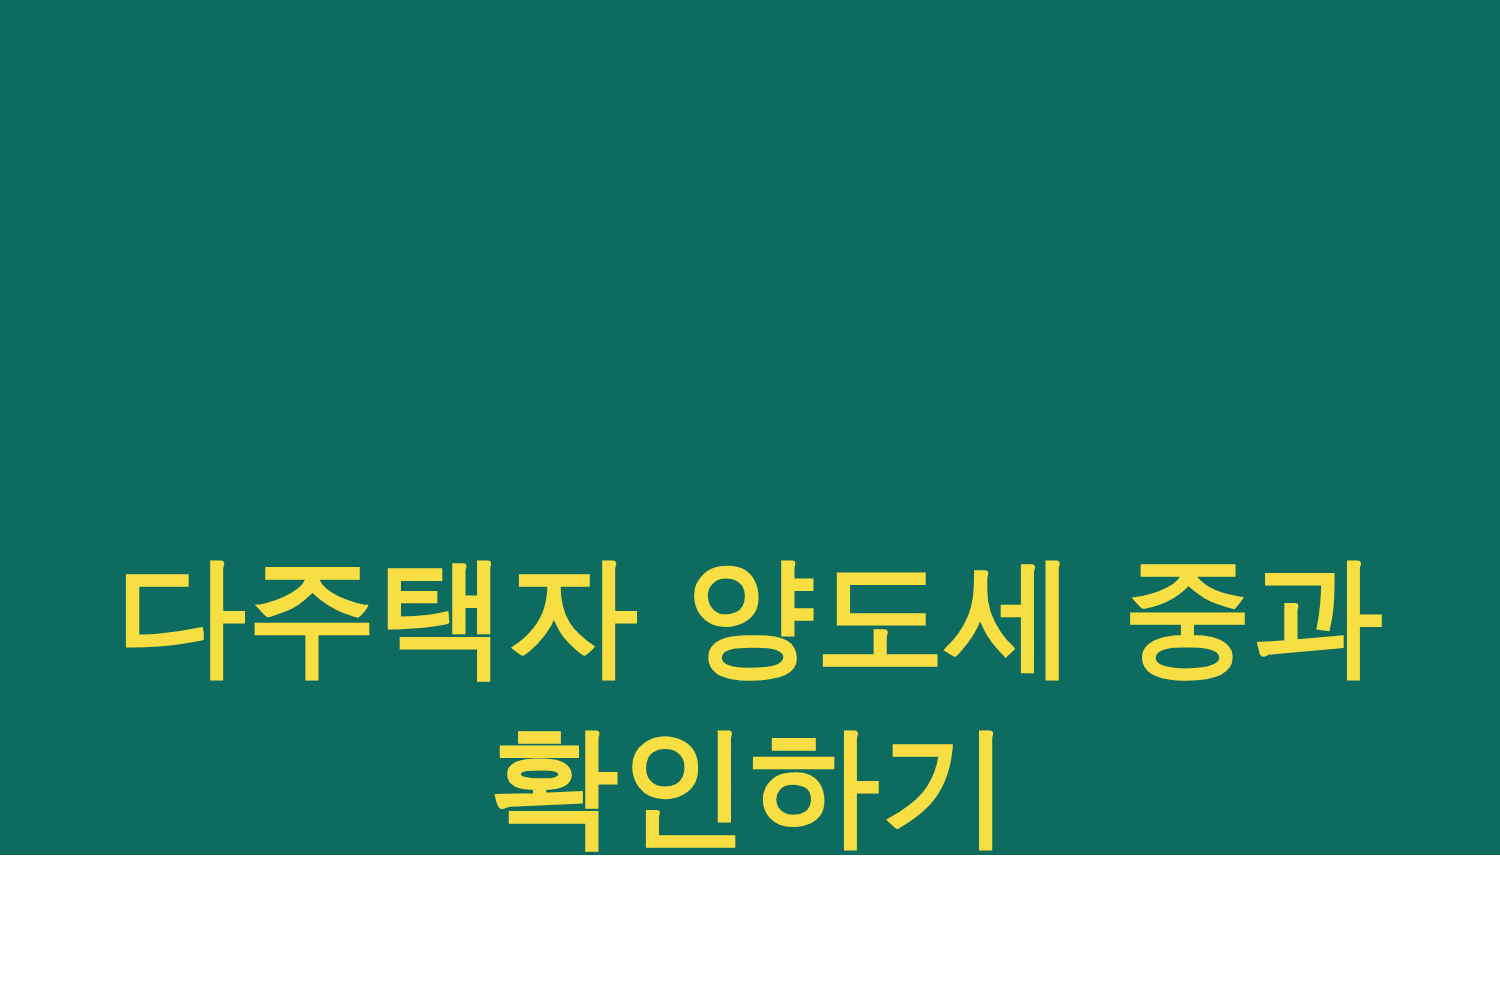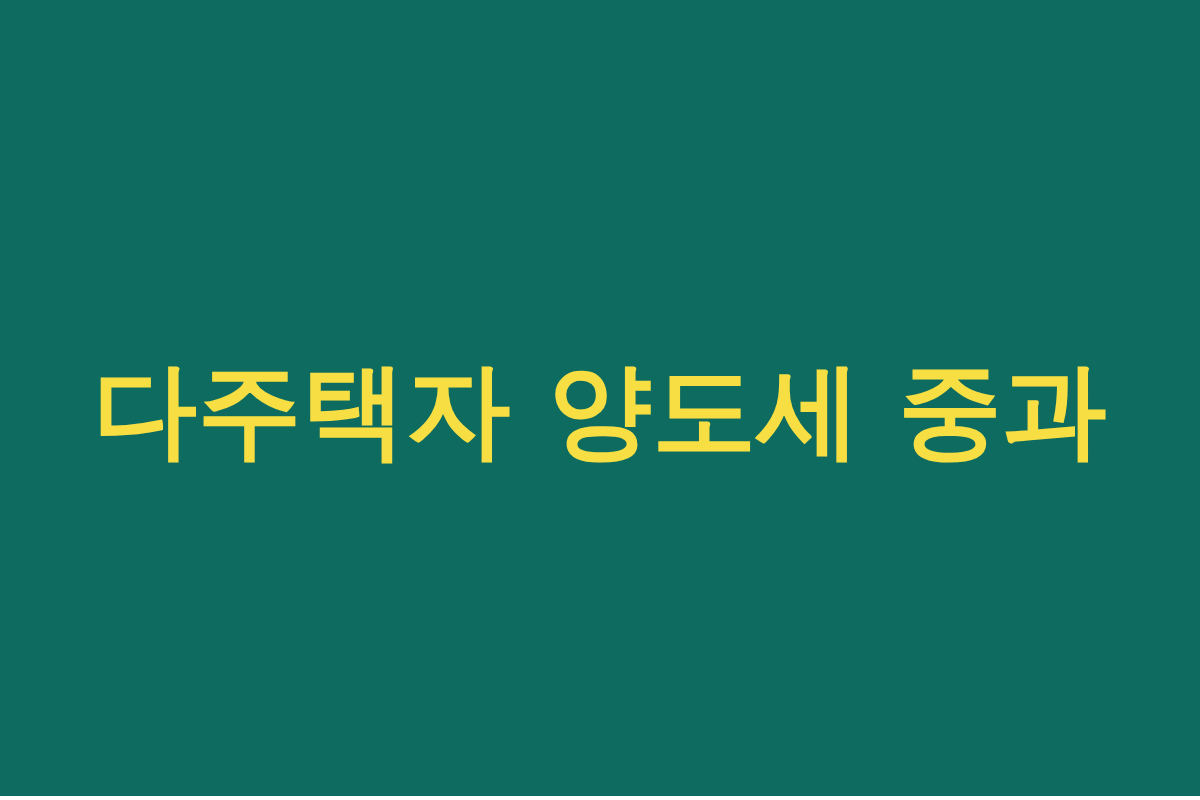--- a/index.html
+++ b/index.html
@@ -45,22 +45,23 @@
     letter-spacing: 0.5px;
     white-space: nowrap;
     margin: 0;
     padding: 0;
     text-rendering: optimizeLegibility;
   }
 </style>
 </head>
 <body style="width: 1200px; height: 800px;">
 
-<div class="thumbnail-canvas" style="background-color: rgb(14, 107, 96); width: 1200px; height: 796px;">
+<div class="thumbnail-canvas" style="background-color: rgb(14, 107, 96); width: 1200px; height: 684px; align-items: flex-end;">
 
   <div class="title-block">
 
     <span class="title-line" style="color: rgb(247, 222, 66);">다주택자 양도세 중과</span>
 
 
+    <span class="title-line" style="color: rgb(247, 222, 66);">확인하기</span>
 
   </div>
 </div>
 
 </body></html>

